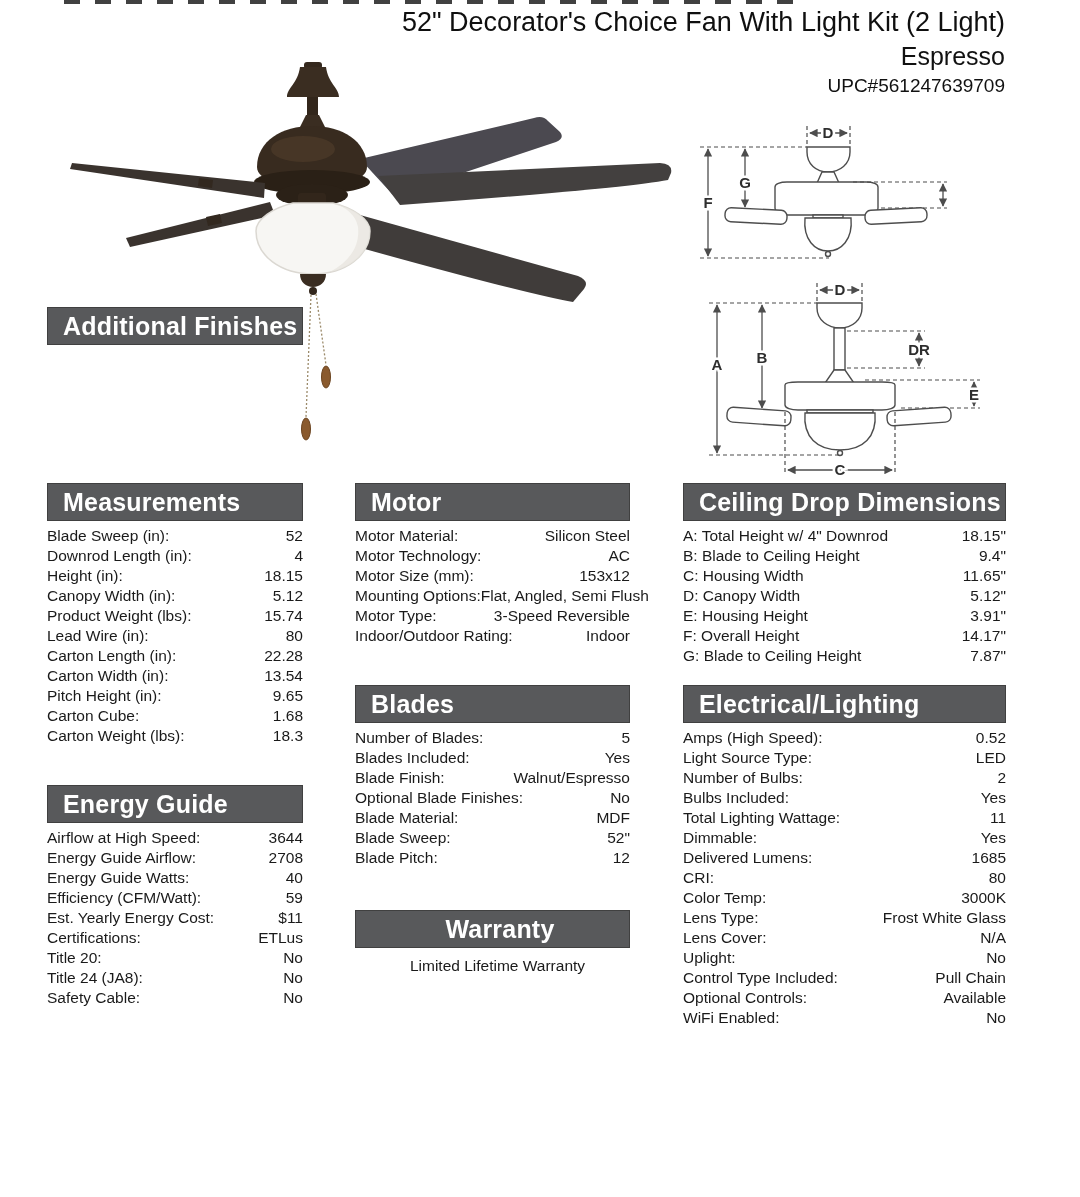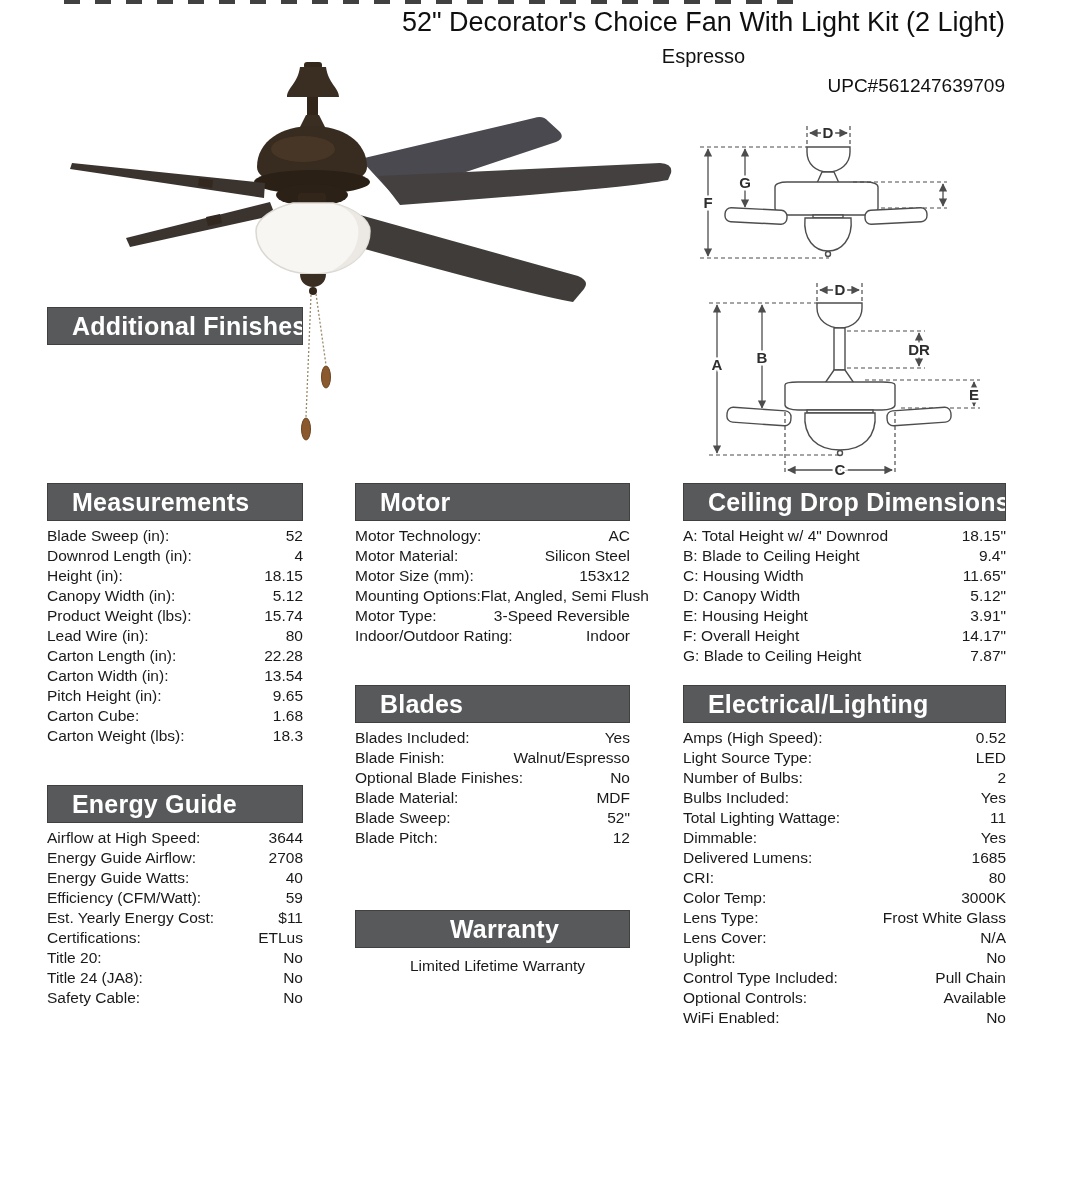--- a/index.html
+++ b/index.html
@@ -7,26 +7,26 @@
     position:relative;width:1080px;height:1197px;background:#ffffff;
     font-family:"Liberation Sans",sans-serif;color:#1a1a1a;overflow:hidden;
   }
   .top-crop{
     position:absolute;left:64px;top:0;width:740px;height:4px;
     background:repeating-linear-gradient(90deg,#1f1f1f 0 16px,transparent 16px 31px);
     opacity:.85;
   }
   .titleblock{position:absolute;right:75px;top:6px;text-align:right;}
   .page-title{font-size:27px;line-height:32px;color:#0f0f0f;}
-  .finish-name{font-size:20px;line-height:24px;margin-top:6px;color:#111;text-align:center;}
+  .finish-name{font-size:25px;line-height:24px;margin-top:6px;color:#111;}
   .upc{font-size:19px;line-height:22px;margin-top:7px;color:#111;}
   .spec{position:absolute;}
   .hdr{
     height:38px;background:#58595b;border:1px solid #404040;box-sizing:border-box;
-    color:#ffffff;font-weight:bold;font-size:25px;line-height:36px;padding-left:24px;
+    color:#ffffff;font-weight:bold;font-size:25px;line-height:36px;padding-left:15px;
     letter-spacing:.2px;white-space:nowrap;overflow:hidden;
   }
   .rows{margin-top:5px;}
   .row{display:flex;justify-content:space-between;line-height:20px;font-size:15.5px;white-space:nowrap;}
   .row .lbl{text-align:left;}
   .row .val{text-align:right;}
   .finish-items{margin-top:6px;}
   .finish-item{font-weight:bold;font-size:16px;line-height:20px;}
   .warranty-text{margin-top:8px;font-size:15.5px;line-height:19px;margin-left:10px;}
   .dline{stroke:#4d4d4d;stroke-width:1.3;fill:none;}
@@ -277,28 +277,28 @@
         <span class="lbl">Safety Cable:</span>
         <span class="val">No</span>
       </div>
       </div>
   </section>
 
   <section class="spec" style="left:355px;top:483px;width:275px;">
     <div class="hdr">Motor</div>
     <div class="rows">
         <div class="row">
+        <span class="lbl">Motor Material:</span>
+        <span class="val">Silicon Steel</span>
+      </div>
+        <div class="row">
         <span class="lbl">Motor Technology:</span>
         <span class="val">AC</span>
       </div>
         <div class="row">
-        <span class="lbl">Motor Material:</span>
-        <span class="val">Silicon Steel</span>
-      </div>
-        <div class="row">
         <span class="lbl">Motor Size (mm):</span>
         <span class="val">153x12</span>
       </div>
         <div class="row">
         <span class="lbl">Mounting Options:</span>
         <span class="val">Flat, Angled, Semi Flush</span>
       </div>
         <div class="row">
         <span class="lbl">Motor Type:</span>
         <span class="val">3-Speed Reversible</span>
@@ -306,20 +306,24 @@
         <div class="row">
         <span class="lbl">Indoor/Outdoor Rating:</span>
         <span class="val">Indoor</span>
       </div>
       </div>
   </section>
 
   <section class="spec" style="left:355px;top:685px;width:275px;">
     <div class="hdr">Blades</div>
     <div class="rows">
+        <div class="row">
+        <span class="lbl">Number of Blades:</span>
+        <span class="val">5</span>
+      </div>
         <div class="row">
         <span class="lbl">Blades Included:</span>
         <span class="val">Yes</span>
       </div>
         <div class="row">
         <span class="lbl">Blade Finish:</span>
         <span class="val">Walnut/Espresso</span>
       </div>
         <div class="row">
         <span class="lbl">Optional Blade Finishes:</span>

